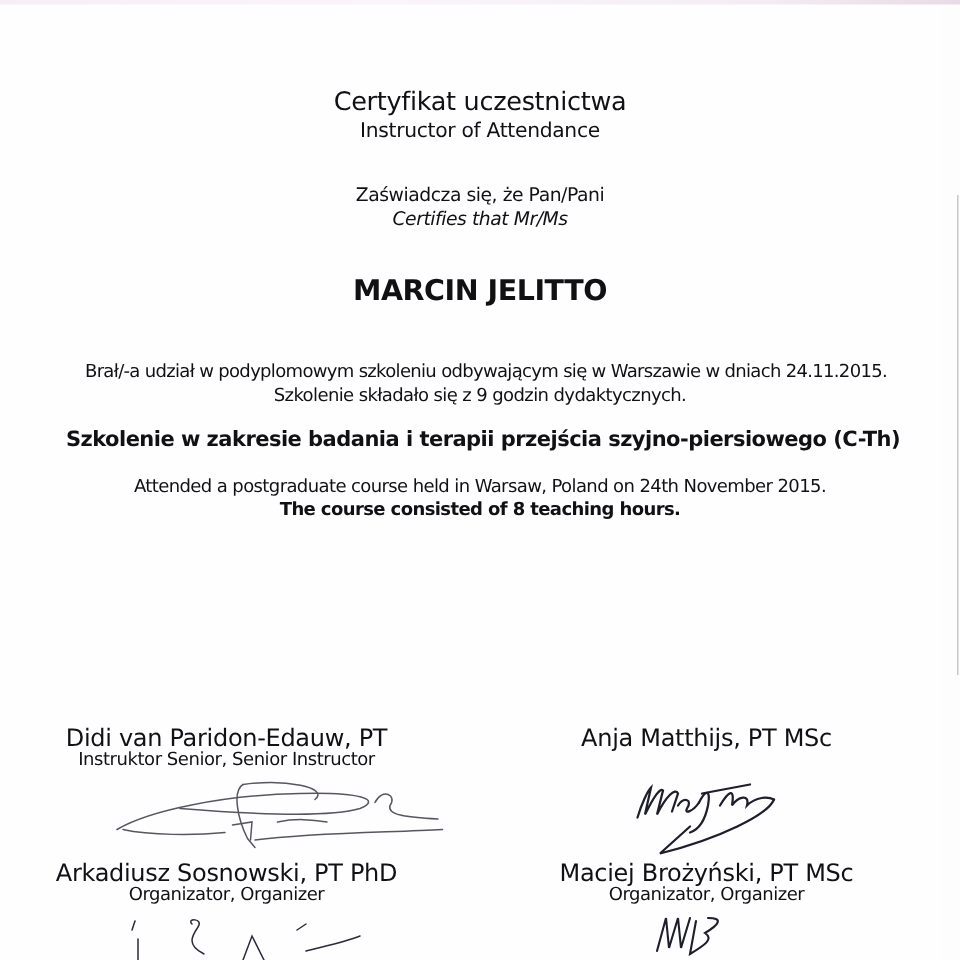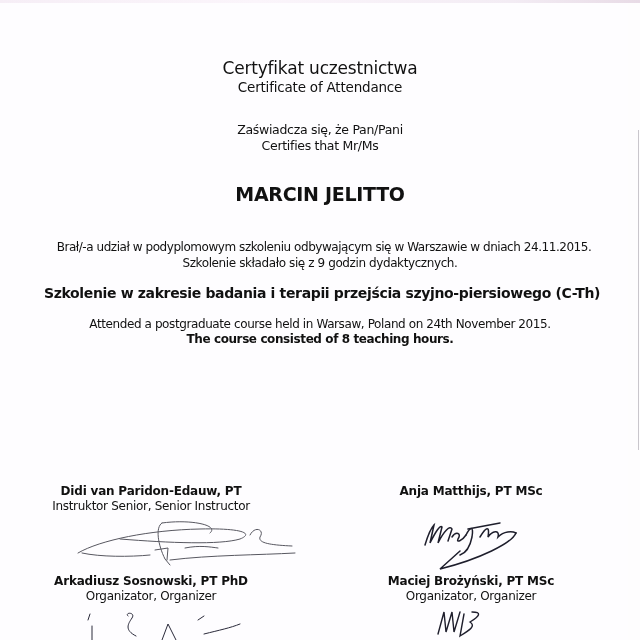--- a/index.html
+++ b/index.html
@@ -38,56 +38,56 @@
     .line {
       position: absolute;
       left: 0;
       width: 640px;
       text-align: center;
       white-space: nowrap;
     }
     .title-pl { top: 58px; font-size: 17px; letter-spacing: -0.2px; }
     .title-en { top: 79px; font-size: 13.5px; letter-spacing: -0.2px; }
     .certifies-pl { top: 122px; font-size: 12.5px; letter-spacing: -0.3px; }
-    .certifies-en { top: 138px; font-size: 12.5px; letter-spacing: -0.3px; }
+    .certifies-en { top: 138px; font-size: 12.5px; letter-spacing: -0.3px; font-style: italic; }
     .recipient { top: 183px; font-size: 19px; font-weight: bold; letter-spacing: -0.3px; }
     .body-pl-1 { top: 240px; font-size: 12px; letter-spacing: -0.45px; left: 4px; }
     .body-pl-2 { top: 256px; font-size: 12px; letter-spacing: -0.4px; }
     .course-pl { top: 285px; font-size: 14px; font-weight: bold; letter-spacing: -0.35px; left: 2px; }
     .body-en-1 { top: 317px; font-size: 12px; letter-spacing: -0.4px; }
     .body-en-2 { top: 332px; font-size: 12px; letter-spacing: -0.4px; font-weight: bold; }
     .course-en { top: 363px; font-size: 14.5px; font-weight: bold; letter-spacing: -0.3px; }
 
     .sig-block {
       position: absolute;
       text-align: center;
       white-space: nowrap;
     }
-    .sig-name { font-size: 12px; font-weight: bold; letter-spacing: -0.2px; line-height: 15px; }
+    .sig-name { font-size: 16px; font-weight: normal; letter-spacing: -0.2px; line-height: 15px; }
     .sig-role { font-size: 12px; letter-spacing: -0.3px; line-height: 15px; }
 
     .sig-left-top    { left: 0;   width: 302px; top: 484px; }
     .sig-right-top   { left: 340px; width: 262px; top: 484px; }
     .sig-left-bottom { left: 0;   width: 302px; top: 574px; }
     .sig-right-bottom{ left: 340px; width: 262px; top: 574px; }
 
     .signature {
       position: absolute;
       pointer-events: none;
     }
   </style>
 </head>
 <body>
 
 <div class="page">
   <div class="top-stain"></div>
   <div class="edge-line"></div>
 
   <div class="line title-pl">Certyfikat uczestnictwa</div>
-  <div class="line title-en">Certificate of Attendance</div>
+  <div class="line title-en">Instructor of Attendance</div>
 
   <div class="line certifies-pl">Zaświadcza się, że Pan/Pani</div>
   <div class="line certifies-en">Certifies that Mr/Ms</div>
 
   <div class="line recipient">MARCIN JELITTO</div>
 
   <div class="line body-pl-1">Brał/-a udział w podyplomowym szkoleniu odbywającym się w Warszawie w dniach 24.11.2015.</div>
   <div class="line body-pl-2">Szkolenie składało się z 9 godzin dydaktycznych.</div>
 
   <div class="line course-pl">Szkolenie w zakresie badania i terapii przejścia szyjno-piersiowego (C-Th)</div>

